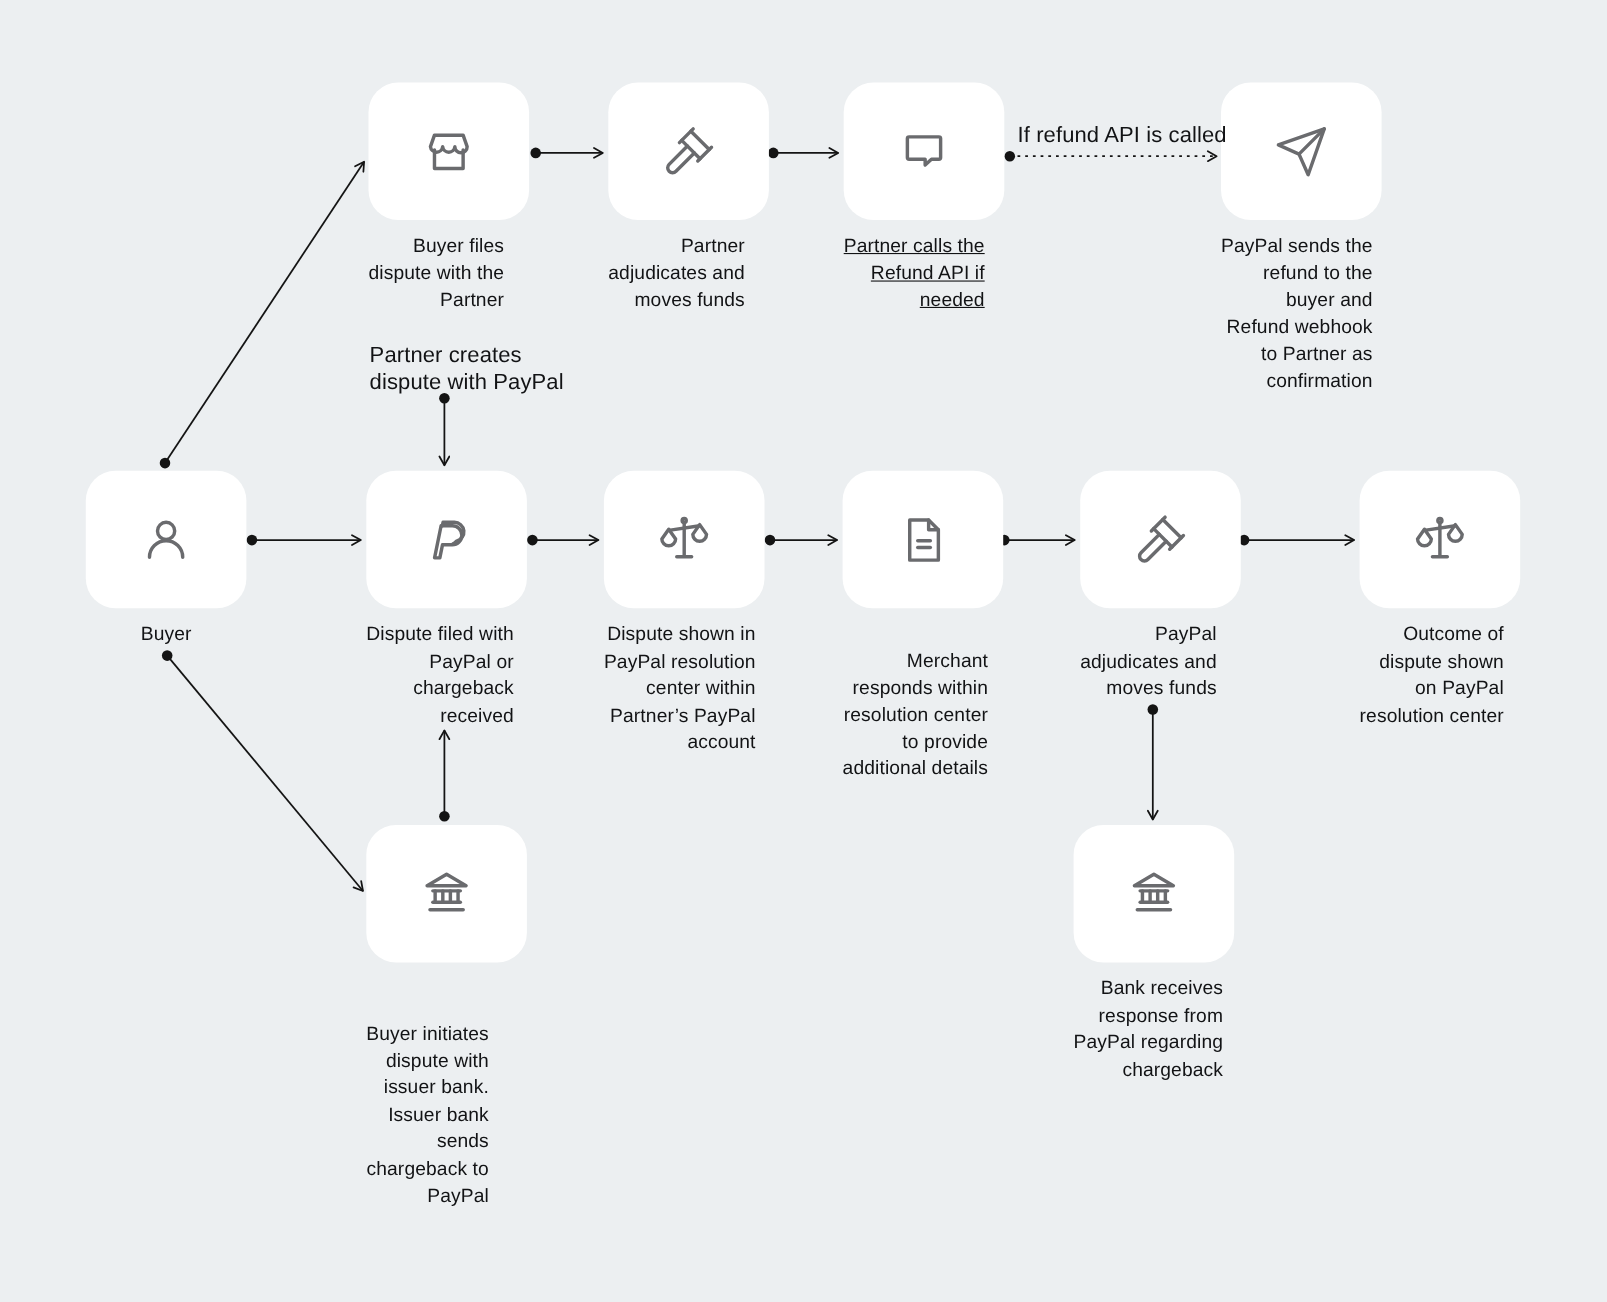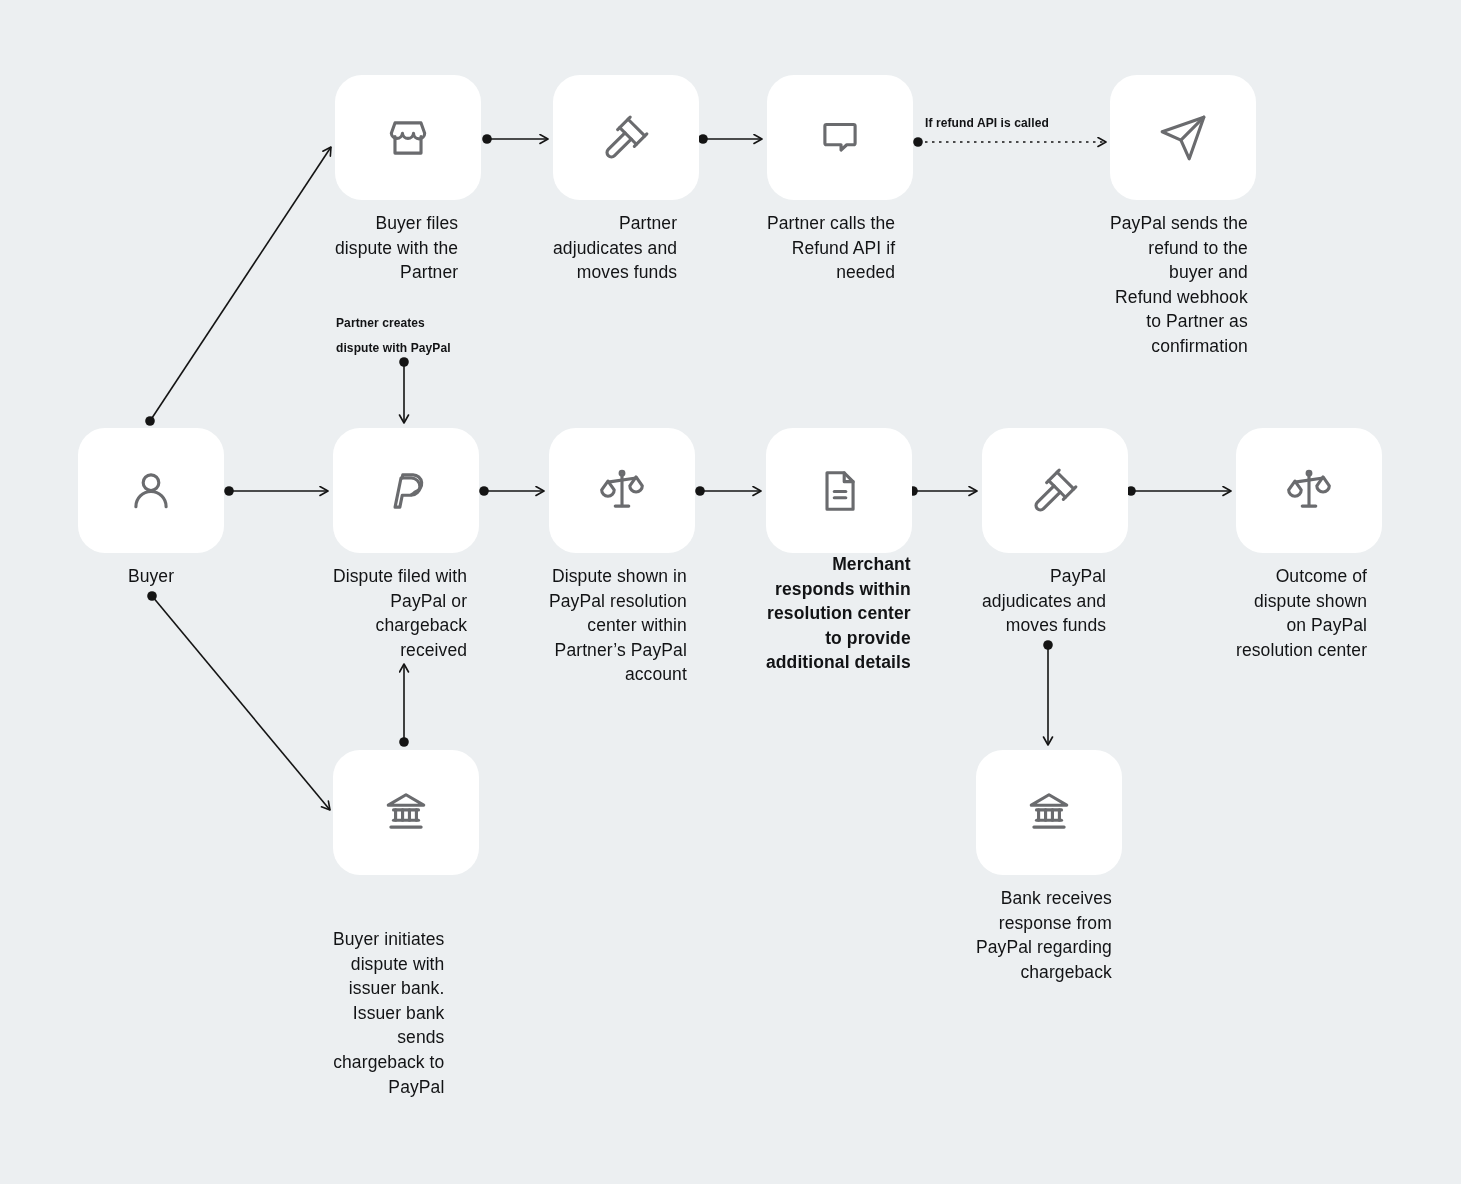--- a/index.html
+++ b/index.html
@@ -28,22 +28,22 @@
     width:50px;height:50px;color:var(--icon);
     fill:none;stroke:currentColor;stroke-width:3;
     stroke-linecap:round;stroke-linejoin:round;
   }
   .node-label{
     position:absolute;font-size:17.5px;line-height:24.6px;
     color:var(--text);white-space:pre;letter-spacing:.1px;text-align:right;
   }
   .node-label.center{text-align:center;}
   .annotation{
-    position:absolute;font-size:12px;line-height:24.6px;
-    color:var(--text);white-space:pre;letter-spacing:.1px;font-weight:bold;
+    position:absolute;font-size:20px;line-height:24.6px;
+    color:var(--text);white-space:pre;letter-spacing:.1px;
   }
   .title{
     position:absolute;top:1089px;left:0;width:100%;margin:0;
     text-align:center;font-size:21.5px;font-weight:700;
     letter-spacing:.2px;color:var(--text);
   }
 </style>
 </head>
 <body>
 
@@ -155,21 +155,21 @@
         </svg>
       </div>
       <div class="node-label" style="left: 553px; top: 211px;">Partner
 adjudicates and
 moves funds</div>
       <div class="card" style="left: 767px; top: 75px;">
         <svg class="icon">
           <use href="#icon-chat"></use>
         </svg>
       </div>
-      <div class="node-label" style="left: 767px; top: 211px;">Partner calls the
+      <div class="node-label" style="left: 767px; top: 211px; text-decoration: underline;">Partner calls the
 Refund API if
 needed</div>
       <div class="card" style="left: 1110px; top: 75px;">
         <svg class="icon">
           <use href="#icon-send"></use>
         </svg>
       </div>
       <div class="node-label" style="left: 1110px; top: 211px;">PayPal sends the
 refund to the
 buyer and
@@ -199,21 +199,21 @@
       <div class="node-label" style="left: 549px; top: 564px;">Dispute shown in
 PayPal resolution
 center within
 Partner’s PayPal
 account</div>
       <div class="card" style="left: 766px; top: 428px;">
         <svg class="icon">
           <use href="#icon-document"></use>
         </svg>
       </div>
-      <div class="node-label" style="left: 766px; top: 552px; font-weight: bold;">Merchant
+      <div class="node-label" style="left: 766px; top: 588px;">Merchant
 responds within
 resolution center
 to provide
 additional details</div>
       <div class="card" style="left: 982px; top: 428px;">
         <svg class="icon">
           <use href="#icon-gavel"></use>
         </svg>
       </div>
       <div class="node-label" style="left: 982px; top: 564px;">PayPal

